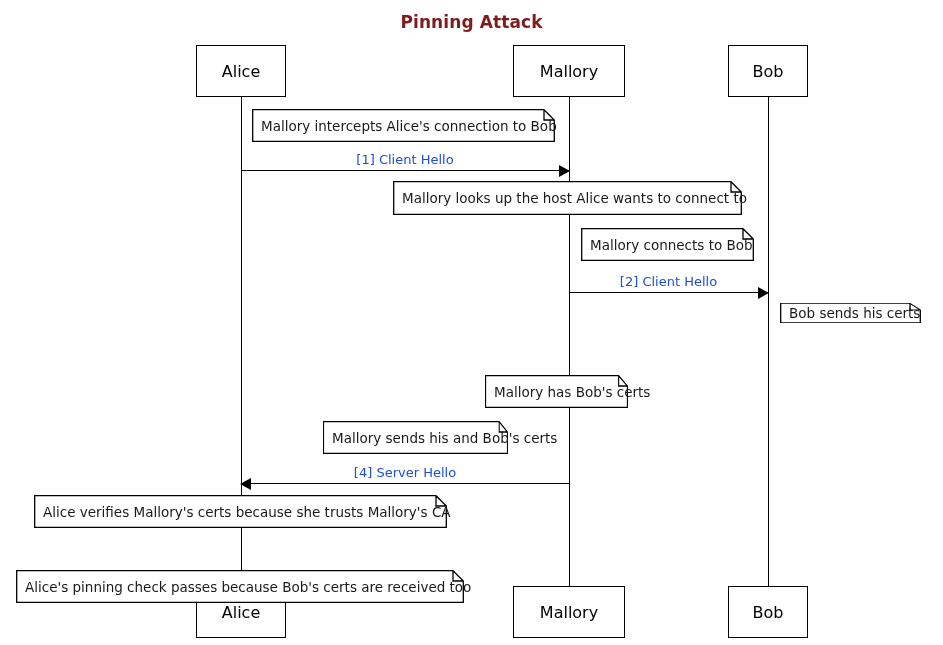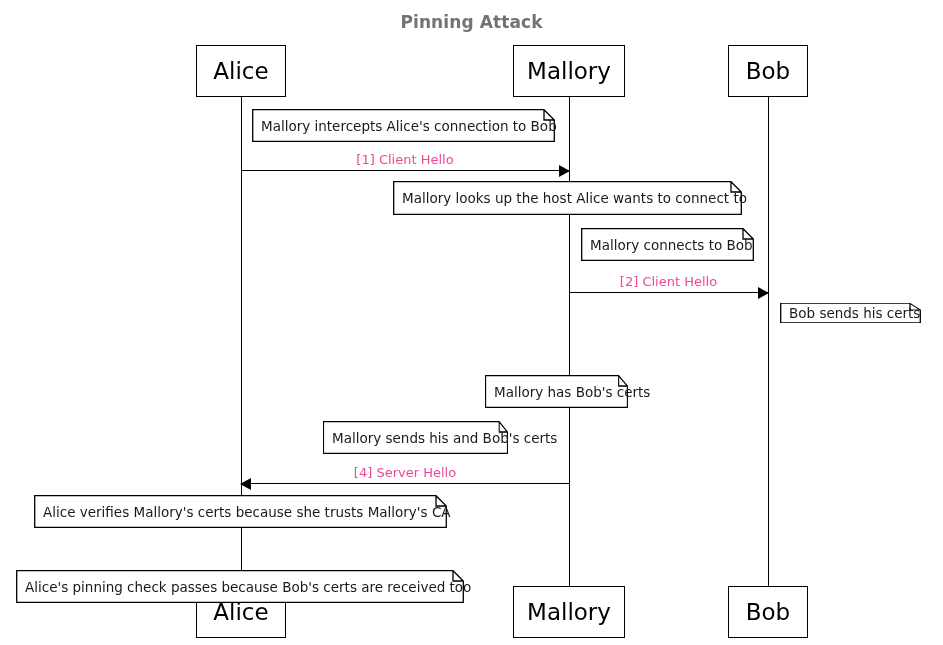--- a/index.html
+++ b/index.html
@@ -19,37 +19,37 @@
     overflow: hidden;
   }
   #title {
     position: absolute;
     left: 0;
     top: 12px;
     width: 943px;
     text-align: center;
     font-size: 17px;
     font-weight: bold;
-    color: #737373;
+    color: #7f1d1d;
     letter-spacing: 0.1px;
   }
   .lifeline {
     position: absolute;
     width: 1px;
     background: #000000;
   }
   .actor-box {
     position: absolute;
     box-sizing: border-box;
     border: 1.4px solid #000000;
     background: #ffffff;
     display: flex;
     align-items: center;
     justify-content: center;
-    font-size: 23px;
+    font-size: 16px;
     color: #000000;
     z-index: 5;
   }
   .note {
     position: absolute;
     box-sizing: border-box;
     background: #ffffff;
     z-index: 6;
   }
   .note .note-shape {
@@ -86,21 +86,21 @@
     width: 100%;
     background: #000000;
   }
   .msg .msg-label {
     position: absolute;
     left: 0;
     width: 100%;
     bottom: 4px;
     text-align: center;
     font-size: 13px;
-    color: #ec4899;
+    color: #1d4ed8;
     white-space: nowrap;
   }
   .arrow-head {
     position: absolute;
     width: 0;
     height: 0;
     bottom: -5.5px;
   }
   .arrow-head.right {
     right: -1px;

